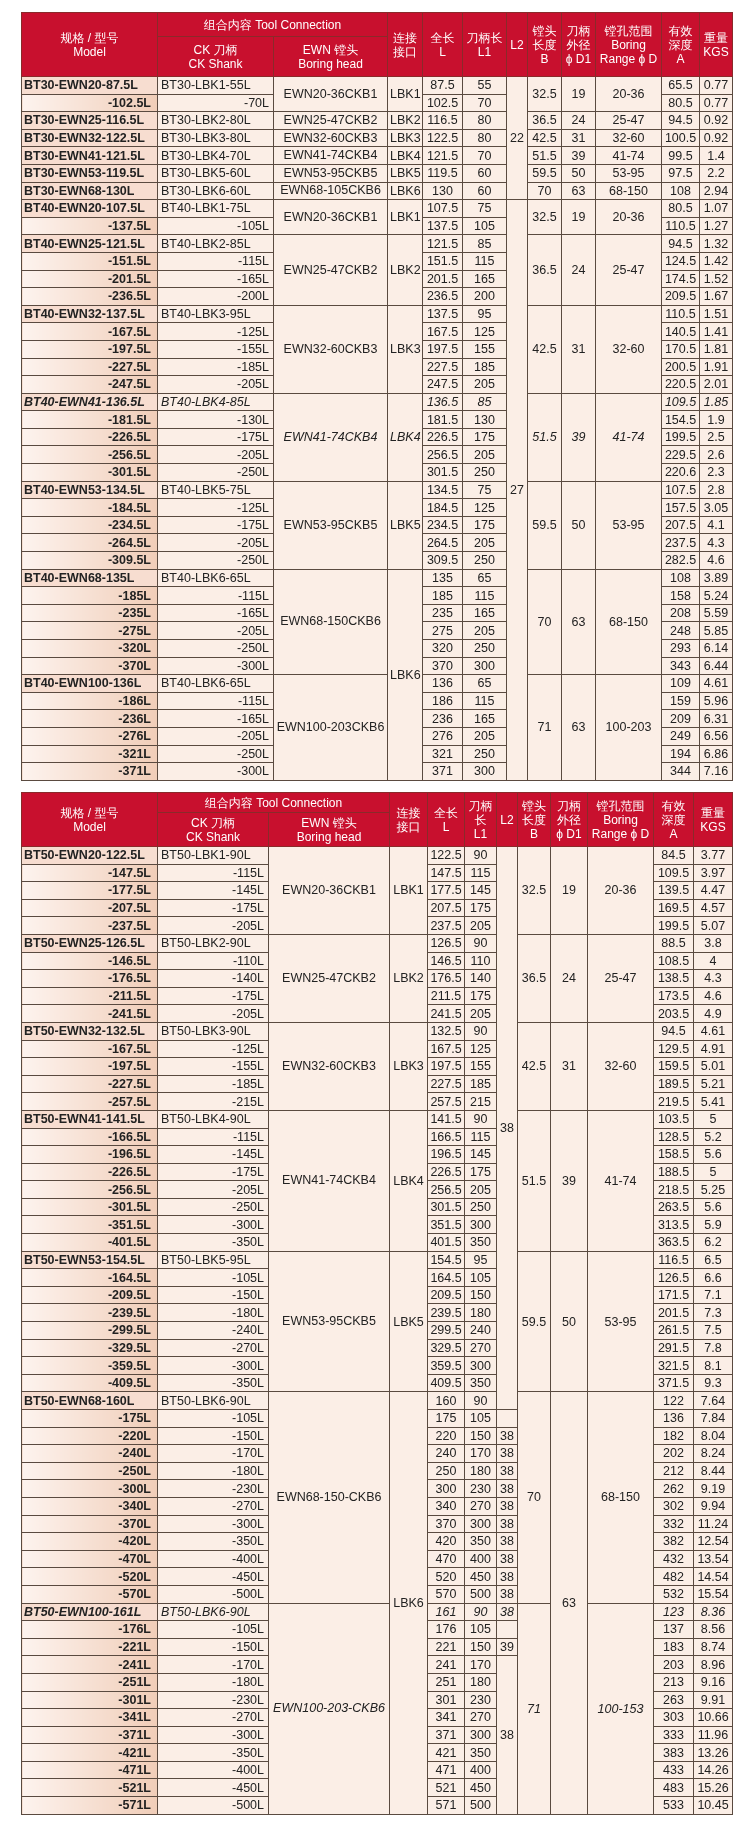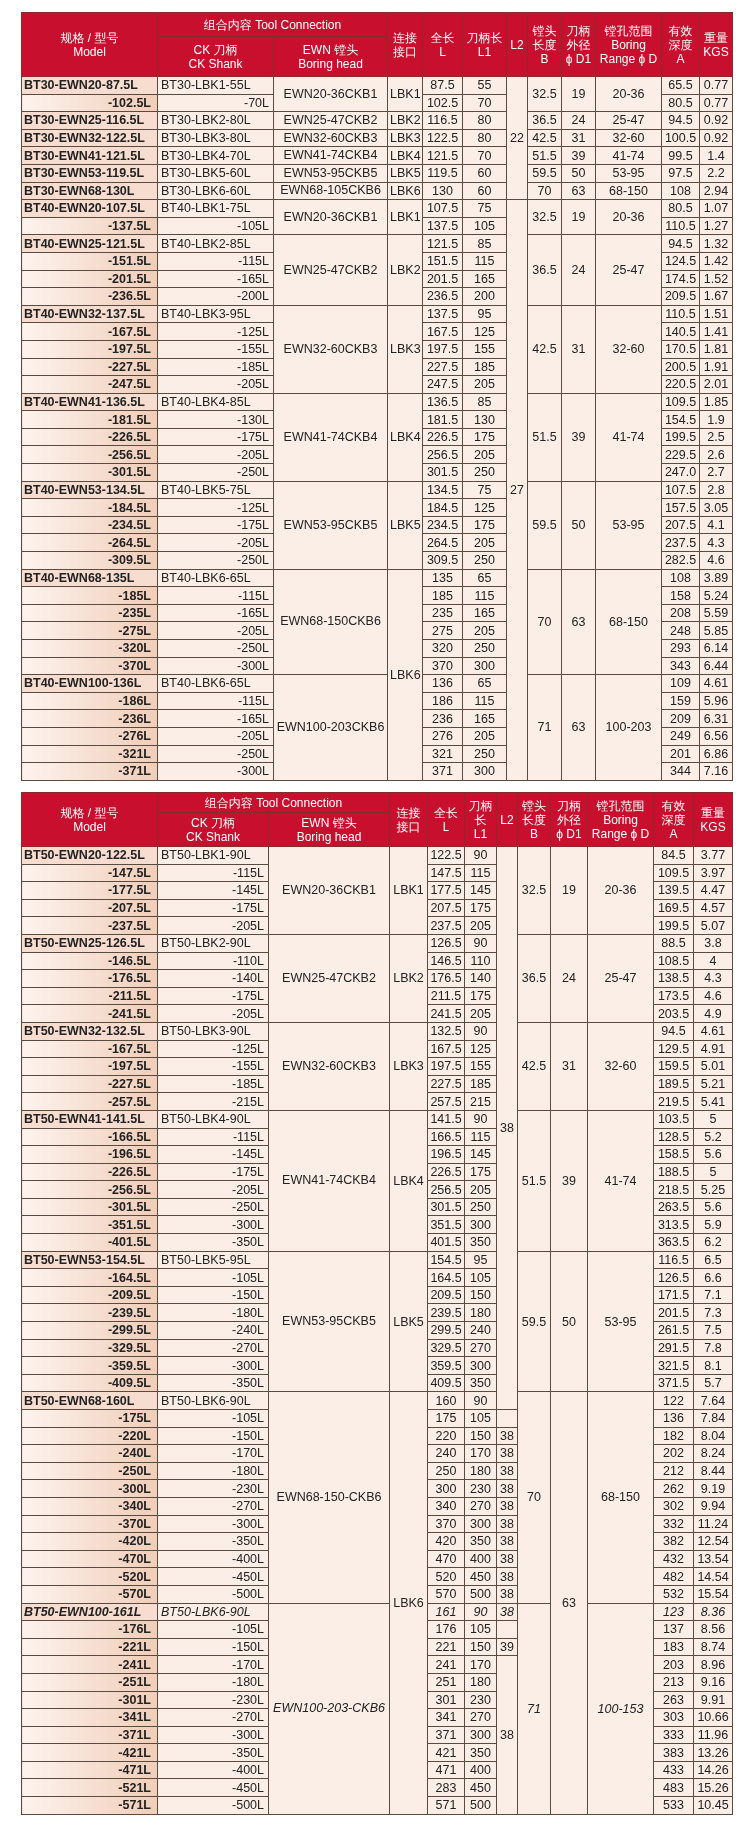--- a/index.html
+++ b/index.html
@@ -237,21 +237,21 @@
         <td>1.91</td>
       </tr>
       <tr style="height: 17.4px;">
         <td class="model">-247.5L</td>
         <td class="shank">-205L</td>
         <td>247.5</td>
         <td>205</td>
         <td>220.5</td>
         <td>2.01</td>
       </tr>
-      <tr style="height: 17.4px;">
+      <tr style="height: 17.4px; font-style: italic;">
         <td class="model first">BT40-EWN41-136.5L</td>
         <td class="shank first">BT40-LBK4-85L</td>
         <td class="head" rowspan="5">EWN41-74CKB4</td>
         <td rowspan="5">LBK4</td>
         <td>136.5</td>
         <td>85</td>
         <td rowspan="5">51.5</td>
         <td rowspan="5">39</td>
         <td rowspan="5">41-74</td>
         <td>109.5</td>
@@ -279,22 +279,22 @@
         <td>256.5</td>
         <td>205</td>
         <td>229.5</td>
         <td>2.6</td>
       </tr>
       <tr style="height: 17.4px;">
         <td class="model">-301.5L</td>
         <td class="shank">-250L</td>
         <td>301.5</td>
         <td>250</td>
-        <td>247.0</td>
-        <td>2.7</td>
+        <td>220.6</td>
+        <td>2.3</td>
       </tr>
       <tr style="height: 17.4px;">
         <td class="model first">BT40-EWN53-134.5L</td>
         <td class="shank first">BT40-LBK5-75L</td>
         <td class="head" rowspan="5">EWN53-95CKB5</td>
         <td rowspan="5">LBK5</td>
         <td>134.5</td>
         <td>75</td>
         <td rowspan="5">59.5</td>
         <td rowspan="5">50</td>
@@ -421,21 +421,21 @@
         <td>276</td>
         <td>205</td>
         <td>249</td>
         <td>6.56</td>
       </tr>
       <tr style="height: 17.4px;">
         <td class="model">-321L</td>
         <td class="shank">-250L</td>
         <td>321</td>
         <td>250</td>
-        <td>201</td>
+        <td>194</td>
         <td>6.86</td>
       </tr>
       <tr style="height: 17.4px;">
         <td class="model">-371L</td>
         <td class="shank">-300L</td>
         <td>371</td>
         <td>300</td>
         <td>344</td>
         <td>7.16</td>
       </tr>
@@ -742,21 +742,21 @@
         <td>300</td>
         <td>321.5</td>
         <td>8.1</td>
       </tr>
       <tr style="height: 17.6px;">
         <td class="model">-409.5L</td>
         <td class="shank">-350L</td>
         <td>409.5</td>
         <td>350</td>
         <td>371.5</td>
-        <td>5.7</td>
+        <td>9.3</td>
       </tr>
       <tr style="height: 17.6px;">
         <td class="model first">BT50-EWN68-160L</td>
         <td class="shank first">BT50-LBK6-90L</td>
         <td class="head" rowspan="12">EWN68-150-CKB6</td>
         <td rowspan="24">LBK6</td>
         <td>160</td>
         <td>90</td>
         <td rowspan="12">70</td>
         <td rowspan="24">63</td>
@@ -946,21 +946,21 @@
         <td class="model">-471L</td>
         <td class="shank">-400L</td>
         <td>471</td>
         <td>400</td>
         <td>433</td>
         <td>14.26</td>
       </tr>
       <tr style="height: 17.6px;">
         <td class="model">-521L</td>
         <td class="shank">-450L</td>
-        <td>283</td>
+        <td>521</td>
         <td>450</td>
         <td>483</td>
         <td>15.26</td>
       </tr>
       <tr style="height: 17.6px;">
         <td class="model">-571L</td>
         <td class="shank">-500L</td>
         <td>571</td>
         <td>500</td>
         <td>533</td>

